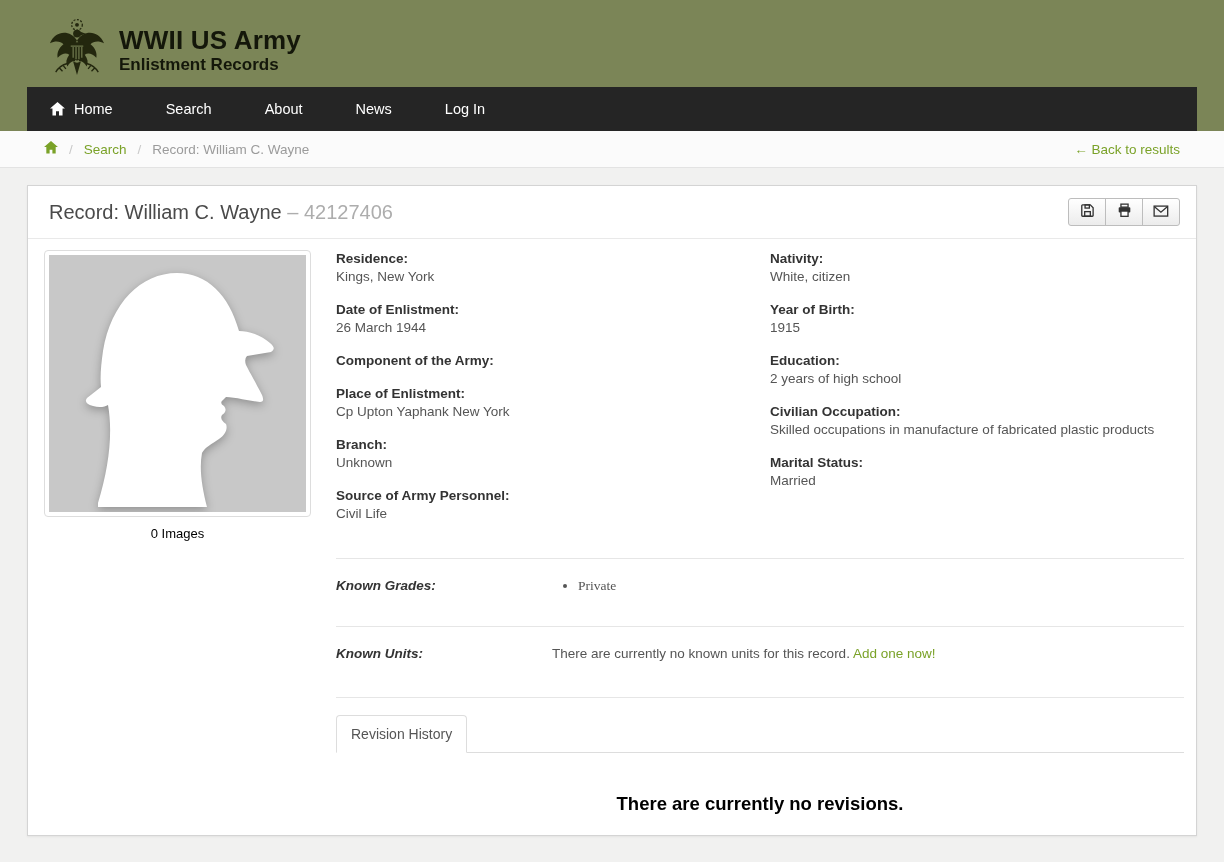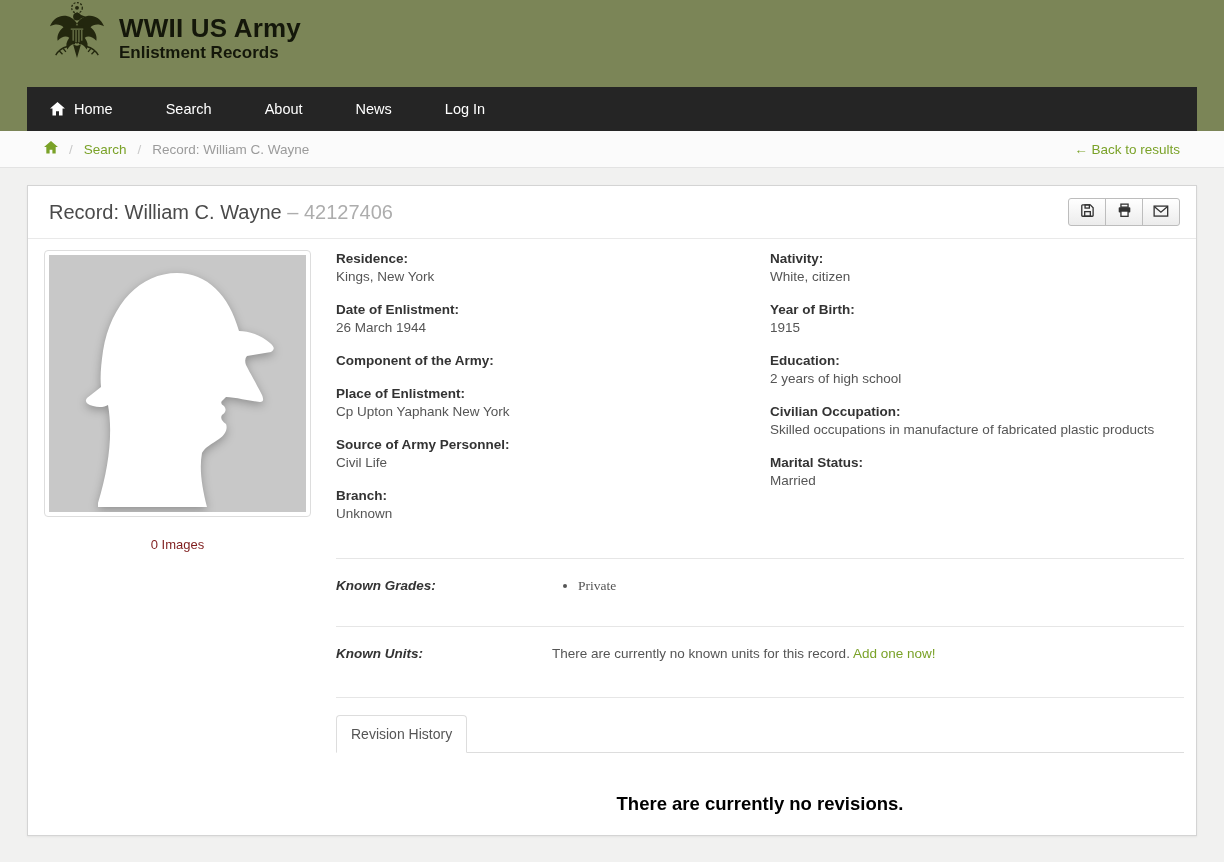--- a/index.html
+++ b/index.html
@@ -16,21 +16,21 @@
   body{
     width:1224px;height:862px;overflow:hidden;
     background:#f1f1f0;
     font-family:"Liberation Sans","DejaVu Sans",sans-serif;
     font-size:13.5px;color:var(--text-mid);
   }
   .container{width:1170px;margin:0 auto;}
 
   
   .site-header{position:relative;height:131px;background:var(--header-green);}
-  .brand{position:absolute;left:48px;top:0;display:flex;align-items:center;}
+  .brand{position:absolute;left:48px;top:17px;display:flex;align-items:flex-start;}
   .brand-logo{flex:0 0 auto;}
   .brand-text{margin-left:13px;color:#14170a;}
   .brand-title{margin:9px 0 0;font-size:26px;line-height:28px;font-weight:bold;letter-spacing:.2px;}
   .brand-subtitle{margin:1px 0 0;font-size:17px;font-weight:bold;}
   .navbar{position:absolute;bottom:0;left:27px;width:1170px;height:44px;
     background:var(--nav-dark);display:flex;align-items:center;padding:0 0 0 23px;}
   .nav-link{display:flex;align-items:center;color:#ffffff;text-decoration:none;
     font-size:14.5px;padding:0 15px;height:35px;line-height:35px;}
   .nav-link + .nav-link{margin-left:23px;}
   .nav-link:first-child{padding-left:0;}
@@ -58,21 +58,21 @@
     background:linear-gradient(#ffffff,#ececec);border:1px solid #bdbdbd;cursor:pointer;padding:0;}
   .btn + .btn{margin-left:-1px;}
   .btn:first-child{border-radius:3px 0 0 3px;}
   .btn:last-child{border-radius:0 3px 3px 0;}
 
   .record-body{display:flex;padding:11px 12px 0 16px;}
   .image-col{width:267px;flex:0 0 auto;}
   .thumb{border:1px solid #ddd;border-radius:4px;padding:4px;background:#fff;width:267px;height:267px;}
   .thumb-img{width:257px;height:257px;background:var(--image-bg);overflow:hidden;}
   .thumb-img svg{filter:drop-shadow(0 3px 5px rgba(0,0,0,.28));}
-  .caption{text-align:center;color:#7f1d1d;font-size:13px;margin-top:20px;}
+  .caption{text-align:center;color:#000000;font-size:13px;margin-top:9px;}
 
   .fields-col{flex:1;margin-left:25px;min-width:0;}
   .fields-grid{display:grid;grid-template-columns:434px 1fr;}
   .field{margin-bottom:15px;line-height:18px;}
   .field .lbl{display:block;font-weight:bold;color:var(--text-dark);}
   .field .val{display:block;color:var(--text-mid);}
 
   hr.divider{border:0;border-top:1px solid #e6e6e6;margin:20px 0 18px;}
 
   .kv-row{display:flex;line-height:18px;}
@@ -255,26 +255,26 @@
             </div>
             <div class="field">
               <span class="lbl">Component of the Army:</span>
               <span class="val"></span>
             </div>
             <div class="field">
               <span class="lbl">Place of Enlistment:</span>
               <span class="val">Cp Upton Yaphank New York</span>
             </div>
             <div class="field">
+              <span class="lbl">Branch:</span>
+              <span class="val">Unknown</span>
+            </div>
+            <div class="field">
               <span class="lbl">Source of Army Personnel:</span>
               <span class="val">Civil Life</span>
-            </div>
-            <div class="field">
-              <span class="lbl">Branch:</span>
-              <span class="val">Unknown</span>
             </div>
           </div>
 
           <div class="fcol">
             <div class="field">
               <span class="lbl">Nativity:</span>
               <span class="val">White, citizen</span>
             </div>
             <div class="field">
               <span class="lbl">Year of Birth:</span>

